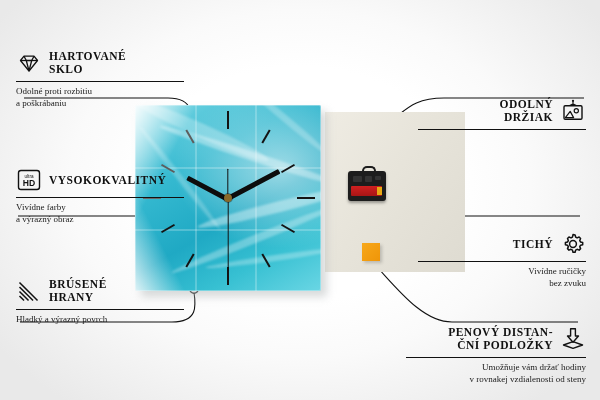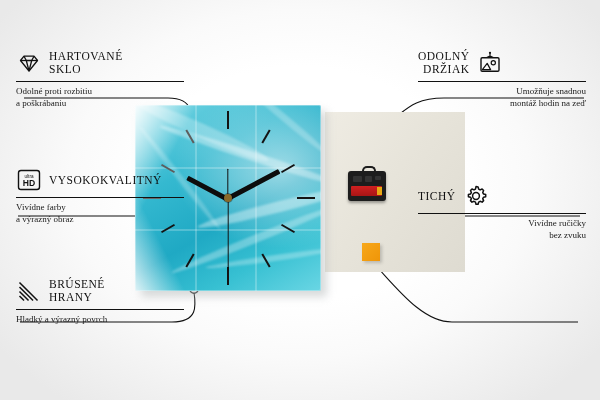--- a/index.html
+++ b/index.html
@@ -64,23 +64,23 @@
   .mech-dot{position:absolute;background:#333;border-radius:1px;}
   .pad{position:absolute;left:362px;top:243px;width:18px;height:18px;
        background:linear-gradient(135deg,#f7a81b 0%, #ef9508 100%);
        box-shadow:2px 2px 3px rgba(0,0,0,.18);}
 
   
   .callout{position:absolute;width:168px;}
   .callout.left{text-align:left;}
   .callout.right{text-align:right;}
   .co-head{display:flex;align-items:center;gap:7px;}
-  .callout.right .co-head{}
+  .callout.right .co-head{justify-content:flex-end;margin-top:48px;}
   .co-title{
-    font-family:"Liberation Serif",serif;font-weight:400;
+    font-family:"Liberation Serif",serif;font-weight:700;
     font-size:11.5px;line-height:13px;letter-spacing:.5px;color:#111;
     text-transform:uppercase;
   }
   .co-rule{height:1px;background:#111;margin:5px 0 4px 0;}
   .co-sub{
     font-family:"Liberation Serif",serif;font-size:9px;line-height:11.5px;color:#1b1b1b;
     white-space:pre-line;
   }
   .icon{width:26px;height:24px;flex:0 0 26px;display:block;}
 
@@ -228,33 +228,46 @@
       <svg class="icon" viewBox="0 0 24 24">
         <path d="M12 1.5 L12 4.5" stroke="#111" stroke-width="1.2"></path>
         <circle cx="12" cy="1.8" r="1.1" fill="#111"></circle>
         <path d="M12 4.2 L6.5 7 H17.5 Z" fill="#111"></path>
         <rect x="3" y="6.8" width="18" height="13.5" rx="1.2" fill="none" stroke="#111" stroke-width="1.4"></rect>
         <circle cx="15.3" cy="11.8" r="2.1" fill="none" stroke="#111" stroke-width="1.2"></circle>
         <path d="M4.4 18.6 L9.2 12.4 L12.6 18.6 Z" fill="none" stroke="#111" stroke-width="1.2" stroke-linejoin="round"></path>
       </svg>
     </div>
     <div class="co-rule"></div>
-    <div class="co-sub">Umožňuje snadnou
-montáž hodin na zeď</div>
   </div>
 
   <div class="callout right c5">
     <div class="co-head">
       <div>
         <div class="co-title">TICHÝ</div>
       </div>
       <svg class="icon" viewBox="0 0 24 24">
         <path d="M12 2.6 l2.1 .35 .55 2.1 1.45 .85 2.0-.85 1.5 1.5 -.85 2.0 .85 1.45 2.1 .55 0 2.1 -2.1 .55 -.85 1.45 .85 2.0 -1.5 1.5 -2.0-.85 -1.45 .85 -.55 2.1 -2.1 0 -.55-2.1 -1.45-.85 -2.0 .85 -1.5-1.5 .85-2.0 -.85-1.45 -2.1-.55 0-2.1 2.1-.55 .85-1.45 -.85-2.0 1.5-1.5 2.0 .85 1.45-.85 .55-2.1 z" fill="none" stroke="#111" stroke-width="1.5" stroke-linejoin="round"></path>
         <circle cx="12" cy="12" r="3.4" fill="none" stroke="#111" stroke-width="1.5"></circle>
       </svg>
     </div>
     <div class="co-rule"></div>
     <div class="co-sub">Vivídne ručičky
 bez zvuku</div>
   </div>
 
+  <div class="callout right c6" style="width:180px;left:406px;">
+    <div class="co-head">
+      <div>
+        <div class="co-title">PENOVÝ DISTAN-</div>
+        <div class="co-title">ČNÍ PODLOŽKY</div>
+      </div>
+      <svg class="icon" viewBox="0 0 24 24">
+        <path d="M9.6 1.8 h4.8 v7.2 h3.1 L12 15.2 6.5 9 h3.1 z" fill="none" stroke="#111" stroke-width="1.4" stroke-linejoin="round"></path>
+        <path d="M12 14.6 L21.5 18 L12 21.4 L2.5 18 Z" fill="none" stroke="#111" stroke-width="1.4" stroke-linejoin="round"></path>
+      </svg>
+    </div>
+    <div class="co-rule"></div>
+    <div class="co-sub">Umožňuje vám držať hodiny
+v rovnakej vzdialenosti od steny</div>
+  </div>
 
 </div>
 
 </body></html>

